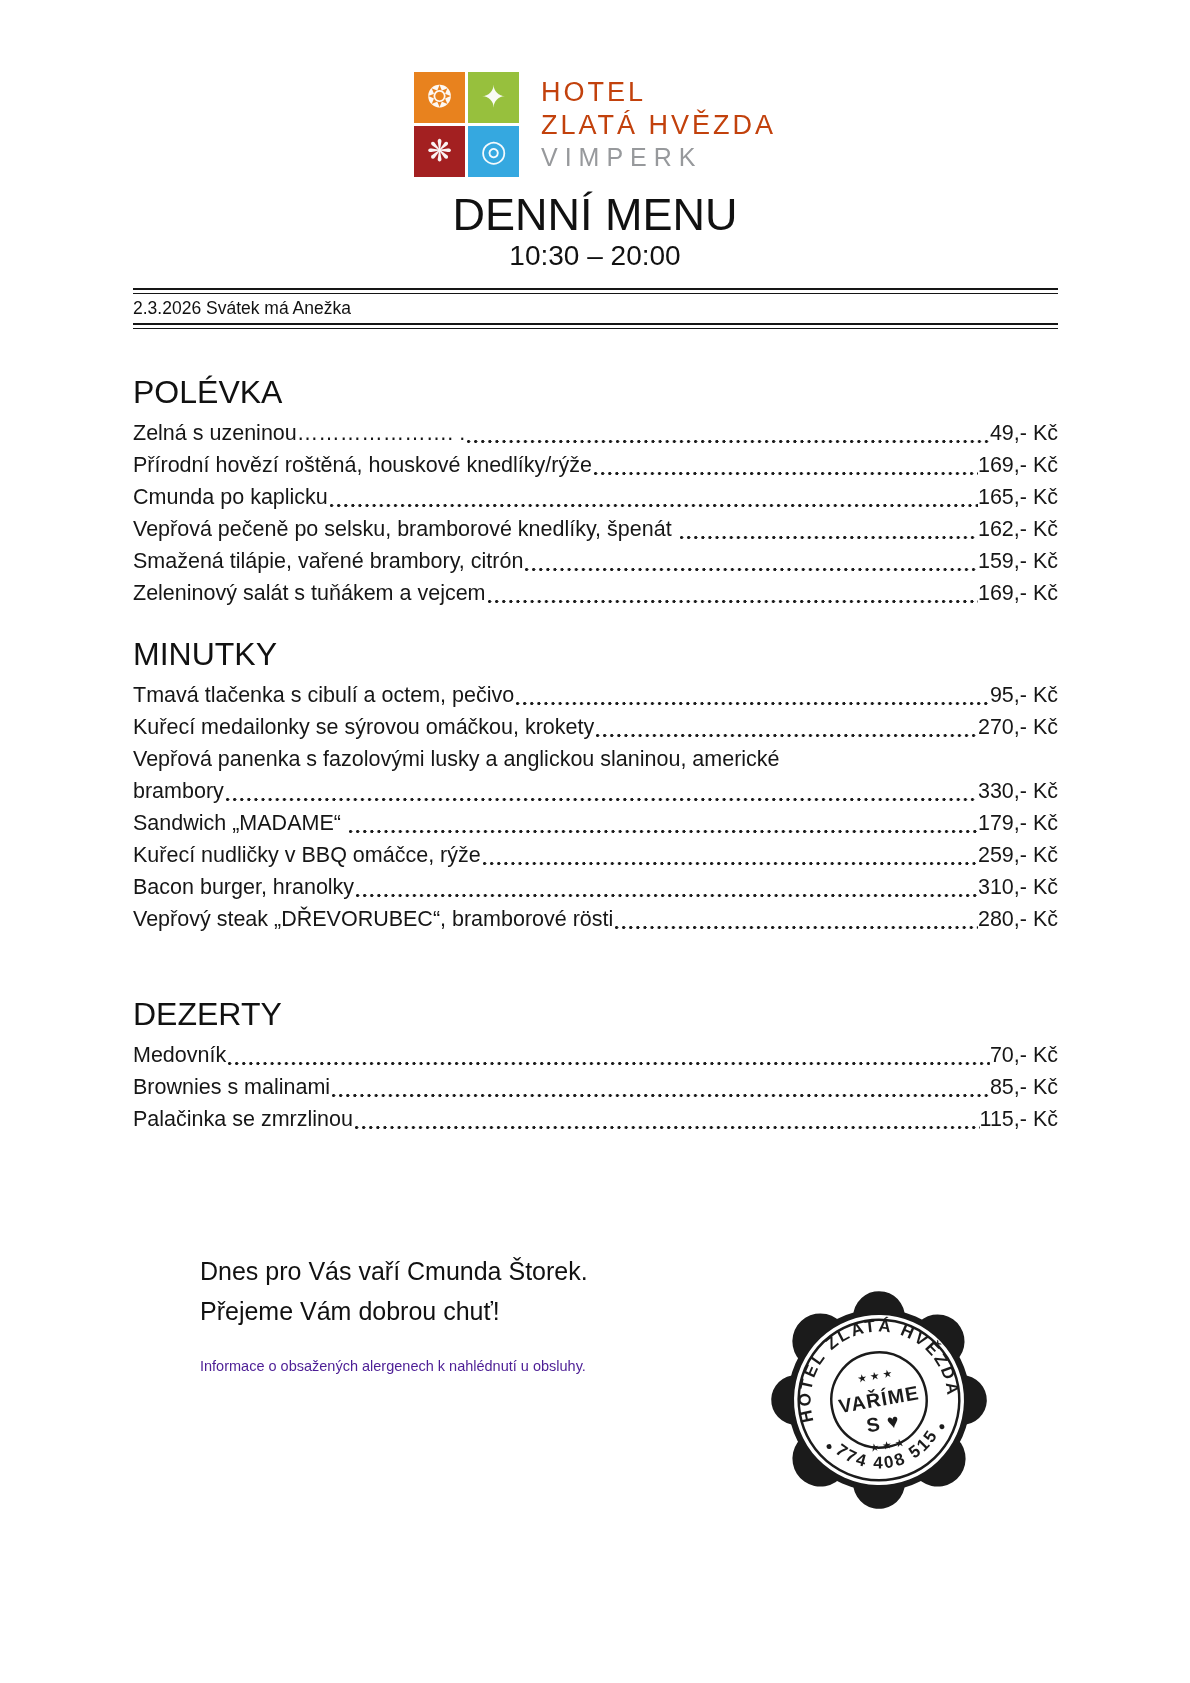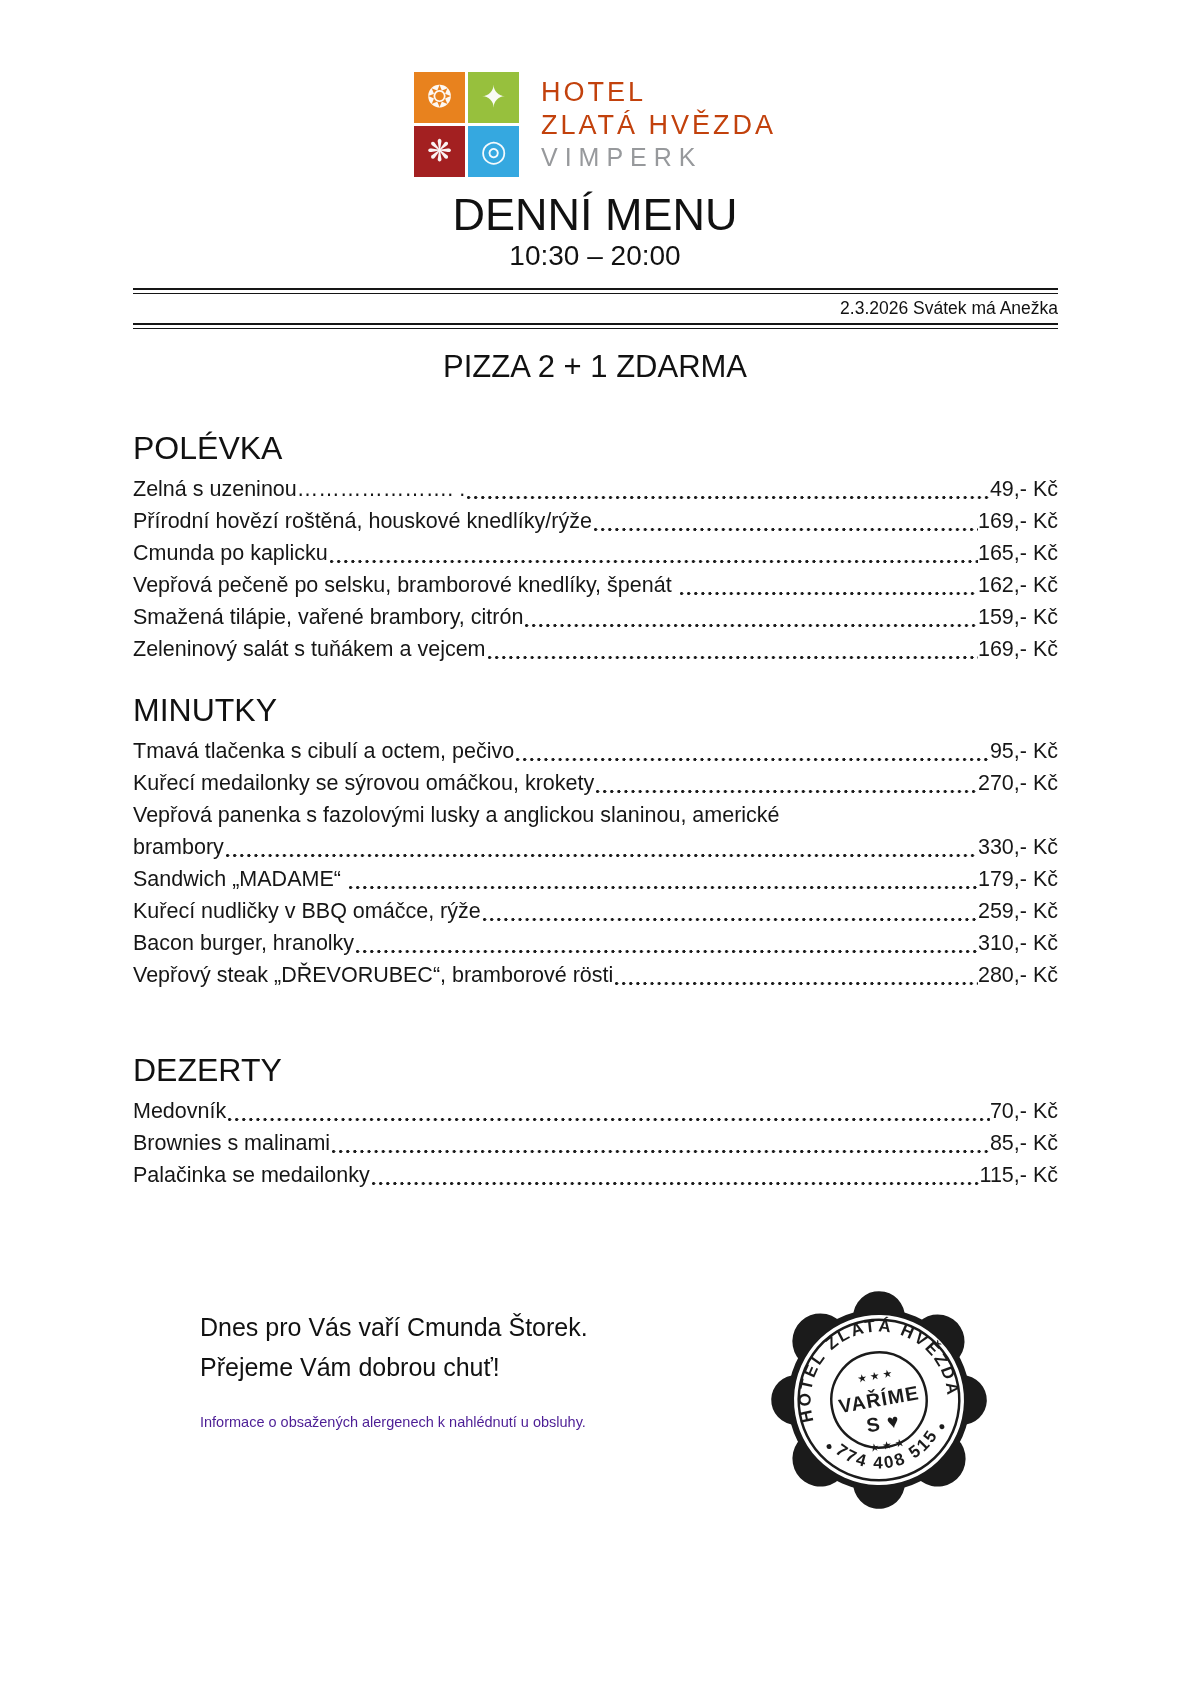--- a/index.html
+++ b/index.html
@@ -36,21 +36,21 @@
   
   .title{
     margin-top:24px;text-align:center;
     font-size:45px;line-height:50px;letter-spacing:0px;color:#111;
   }
   .hours{text-align:center;font-size:28px;line-height:32px;color:#111;}
   .date-band{
     margin:16px 132px 0 133px;
   }
   .rule{height:3px;border-top:2.4px solid #161616;border-bottom:1.1px solid #161616;}
-  .date-text{text-align:right;font-size:17.5px;line-height:29px;color:#111;}
+  .date-text{text-align:left;font-size:17.5px;line-height:29px;color:#111;}
   .promo{margin-top:20px;text-align:center;font-size:31px;line-height:36px;color:#111;}
   
   .menu{padding:0 132px 0 133px;}
   .section h2{
     margin:26px 0 6px 0;
     font-size:32px;line-height:38px;font-weight:400;color:#111;
   }
   .section.first h2{margin-top:44px;}
   .section.gap-big h2{margin-top:60px;}
   .row{display:flex;font-size:21.5px;line-height:32px;}
@@ -99,21 +99,20 @@
 
   <div class="title">DENNÍ MENU</div>
   <div class="hours">10:30 – 20:00</div>
 
   <div class="date-band">
     <div class="rule"></div>
     <div class="date-text">2.3.2026 Svátek má Anežka</div>
     <div class="rule"></div>
   </div>
 
-  <div class="promo">PIZZA 2 + 1 ZDARMA</div>
 
   <div class="menu">
 
     <div class="section first">
       <h2>POLÉVKA</h2>
       <div class="row">
         <span class="nm">Zelná s uzeninou…………………. .</span>
         <span class="dots"></span>
         <span class="pr">49,- Kč</span>
       </div>
@@ -195,21 +194,21 @@
         <span class="nm">Medovník</span>
         <span class="dots"></span>
         <span class="pr">70,- Kč</span>
       </div>
       <div class="row">
         <span class="nm">Brownies s malinami</span>
         <span class="dots"></span>
         <span class="pr">85,- Kč</span>
       </div>
       <div class="row">
-        <span class="nm">Palačinka se medailonky</span>
+        <span class="nm">Palačinka se zmrzlinou</span>
         <span class="dots"></span>
         <span class="pr">115,- Kč</span>
       </div>
     </div>
 
   </div>
 
   <div class="footer">
     <div class="chef-line">Dnes pro Vás vaří Cmunda Štorek.</div>
     <div class="chef-line">Přejeme Vám dobrou chuť!</div>

